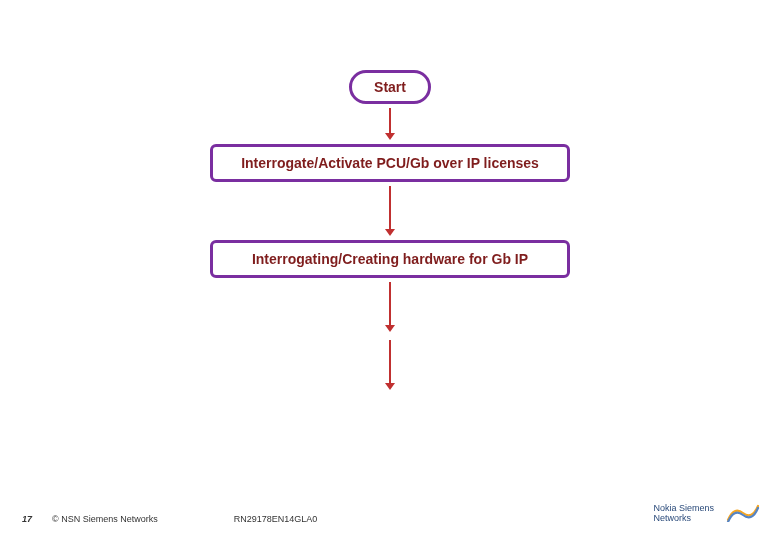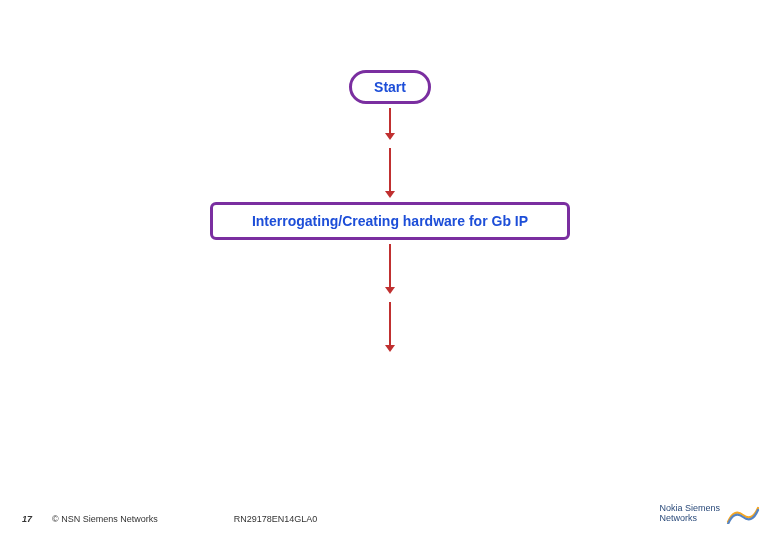--- a/index.html
+++ b/index.html
@@ -19,21 +19,21 @@
     display: flex;
     flex-direction: column;
     align-items: center;
   }
   .node {
     background: #ffffff;
     border: 3px solid #7a2ea0;
     border-radius: 6px;
     text-align: center;
     font-weight: bold;
-    color: #1d4ed8;
+    color: #7f1d1d;
   }
   .terminator {
     padding: 6px 22px;
     border-radius: 999px;
     font-size: 14px;
   }
   .step {
     padding: 8px 16px;
     font-size: 14px;
     min-width: 360px;
@@ -62,36 +62,37 @@
     left: 0; bottom: 16px;
     width: 780px;
     display: flex;
     align-items: flex-end;
     font-size: 9px;
     color: #333;
   }
   .page-no   { margin-left: 22px; font-weight: bold; font-style: italic; }
   .copyright { margin-left: 20px; }
   .doc-id    { margin-left: 76px; }
-  .brand     { margin-left: auto; margin-right: 20px; display: flex; align-items: flex-end; gap: 6px; }
+  .brand     { margin-left: auto; margin-right: 20px; display: flex; align-items: flex-start; gap: 12px; }
   .brand-text { font-size: 9px; line-height: 1.1; color: #2a4a7a; text-align: left; }
   .brand-text span { display: block; }
   .brand-logo { width: 34px; height: 18px; }
 </style>
 </head>
 <body>
 
 <div class="slide">
 
 
   <div class="flow">
 
     <div class="node terminator">Start</div>
     <div class="arrow short"></div>
 
+    <div class="node step">Interrogate/Activate PCU/Gb over IP licenses</div>
     <div class="arrow long"></div>
 
     <div class="node step">Interrogating/Creating hardware for Gb IP</div>
     <div class="arrow long"></div>
 
     <div class="arrow long"></div>
 
 
   </div>
 

